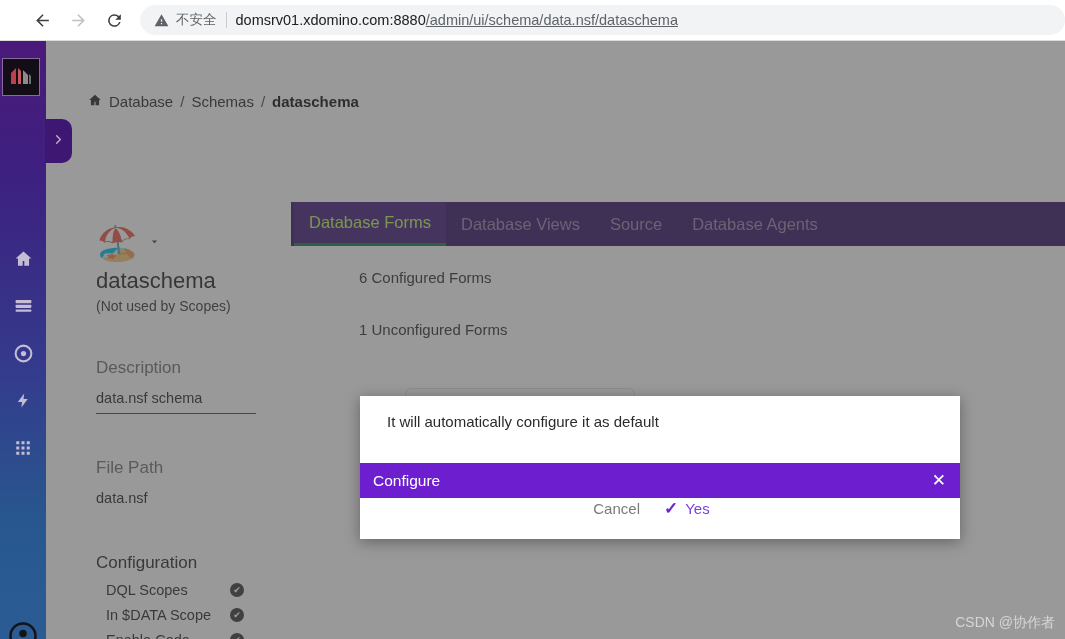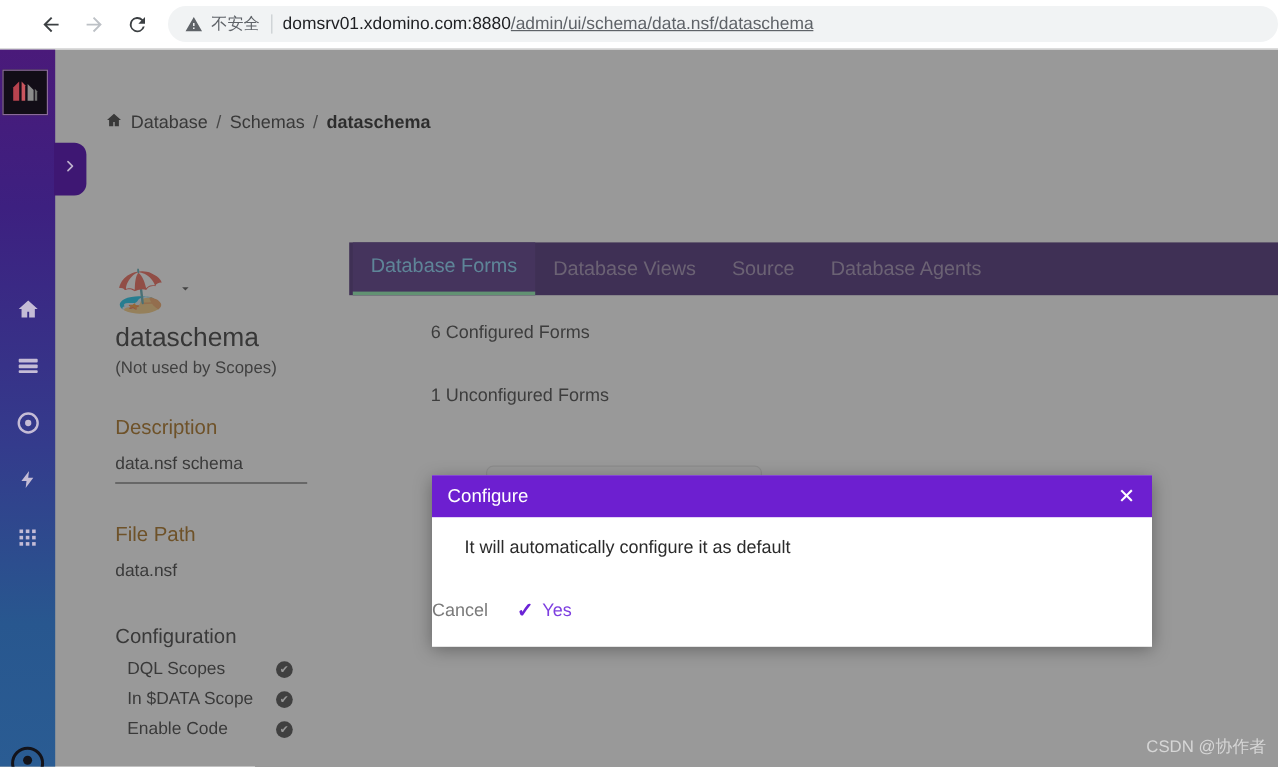--- a/index.html
+++ b/index.html
@@ -105,27 +105,27 @@
     position: absolute; left: 41px; top: 143px;
     font-size: 24px; font-weight: bold; color: #1d1d1d;
   }
 
   
   #detail-panel { position: absolute; left: 50px; top: 185px; width: 215px; }
   #schema-emoji-row { display: flex; align-items: center; gap: 10px; }
   #schema-emoji { font-size: 34px; line-height: 1; }
   #schema-name { font-size: 22px; color: #262626; margin-top: 8px; }
   #schema-sub { font-size: 14px; color: #3a3a3a; margin-top: 4px; }
-  .field-label { font-size: 17px; color: #a16207; margin-top: 33px; }
+  .field-label { font-size: 17px; color: #737373; margin-top: 44px; }
   .field-value {
     font-size: 14.5px; color: #2c2c2c;
     padding-bottom: 7px; margin-top: 12px;
   }
   .field-value.underlined { border-bottom: 1px solid #4a4a4a; width: 160px; }
-  #config-label { font-size: 17px; color: #2a2a2a; margin-top: 30px; }
+  #config-label { font-size: 17px; color: #2a2a2a; margin-top: 40px; }
   .config-row {
     display: flex; align-items: center;
     margin-top: 9px; padding-left: 10px;
     font-size: 14.5px; color: #2c2c2c;
   }
   .config-row .cfg-name { width: 124px; }
   .check-badge {
     width: 14px; height: 14px; border-radius: 50%;
     background: #3b3b3b; color: #fff;
     font-size: 9px; line-height: 14px; text-align: center;
@@ -138,23 +138,23 @@
     background: #391868;
     display: flex; align-items: stretch;
     padding-left: 3px;
   }
   .tab {
     display: flex; align-items: center;
     padding: 0 15px;
     font-size: 16.5px; color: #9a86ad;
   }
   .tab.active {
-    color: #7dd3fc;
+    color: #bef264;
     background: #45207a;
-    border-bottom: 3px solid #86efac;
+    border-bottom: 3px solid #15803d;
   }
   #forms-area { position: absolute; left: 245px; top: 205px; width: 774px; }
   .forms-count {
     font-size: 15px; color: #333;
     margin-left: 68px;
   }
   #count-configured { margin-top: 23px; }
   #count-unconfigured { margin-top: 35px; }
   #form-card {
     position: absolute; left: 114px; top: 142px;
@@ -186,21 +186,21 @@
     padding: 0 14px 0 13px;
   }
   #dialog-title { font-size: 15.5px; color: #ffffff; }
   #dialog-close { font-size: 17px; color: #ffffff; line-height: 1; }
   #dialog-body {
     flex: 1 1 auto;
     padding: 17px 0 0 27px;
     font-size: 15px; color: #2b2b2b;
   }
   #dialog-footer {
-    display: flex; align-items: center; justify-content: flex-start;
+    display: flex; align-items: center; justify-content: center;
     gap: 24px;
     padding: 0 17px 20px 0;
   }
   #btn-cancel { font-size: 15px; color: #7a7a7a; }
   #btn-yes {
     display: flex; align-items: center; gap: 7px;
     font-size: 15px; color: #7d3ee0;
   }
   #btn-yes .ck { font-size: 17px; color: #6b23d6; font-weight: bold; }
 
@@ -394,25 +394,25 @@
 
   <div id="sidebar-expand" style="z-index:26;">
     <span>
       <svg width="15" height="15" viewBox="0 0 24 24">
           <path d="M9 6l6 6-6 6" fill="none" stroke="#bdb0cc" stroke-width="2.2" stroke-linecap="round" stroke-linejoin="round"></path>
         </svg>
     </span>
   </div>
 
   <div id="dialog">
+    <div id="dialog-body">It will automatically configure it as default</div>
     <div id="dialog-header">
       <span id="dialog-title">Configure</span>
       <span id="dialog-close">✕</span>
     </div>
-    <div id="dialog-body">It will automatically configure it as default</div>
     <div id="dialog-footer">
       <span id="btn-cancel">Cancel</span>
       <span id="btn-yes">
         <span class="ck">✓</span>
         <span>Yes</span>
       </span>
     </div>
   </div>
 
   <div id="watermark">CSDN @协作者</div>

